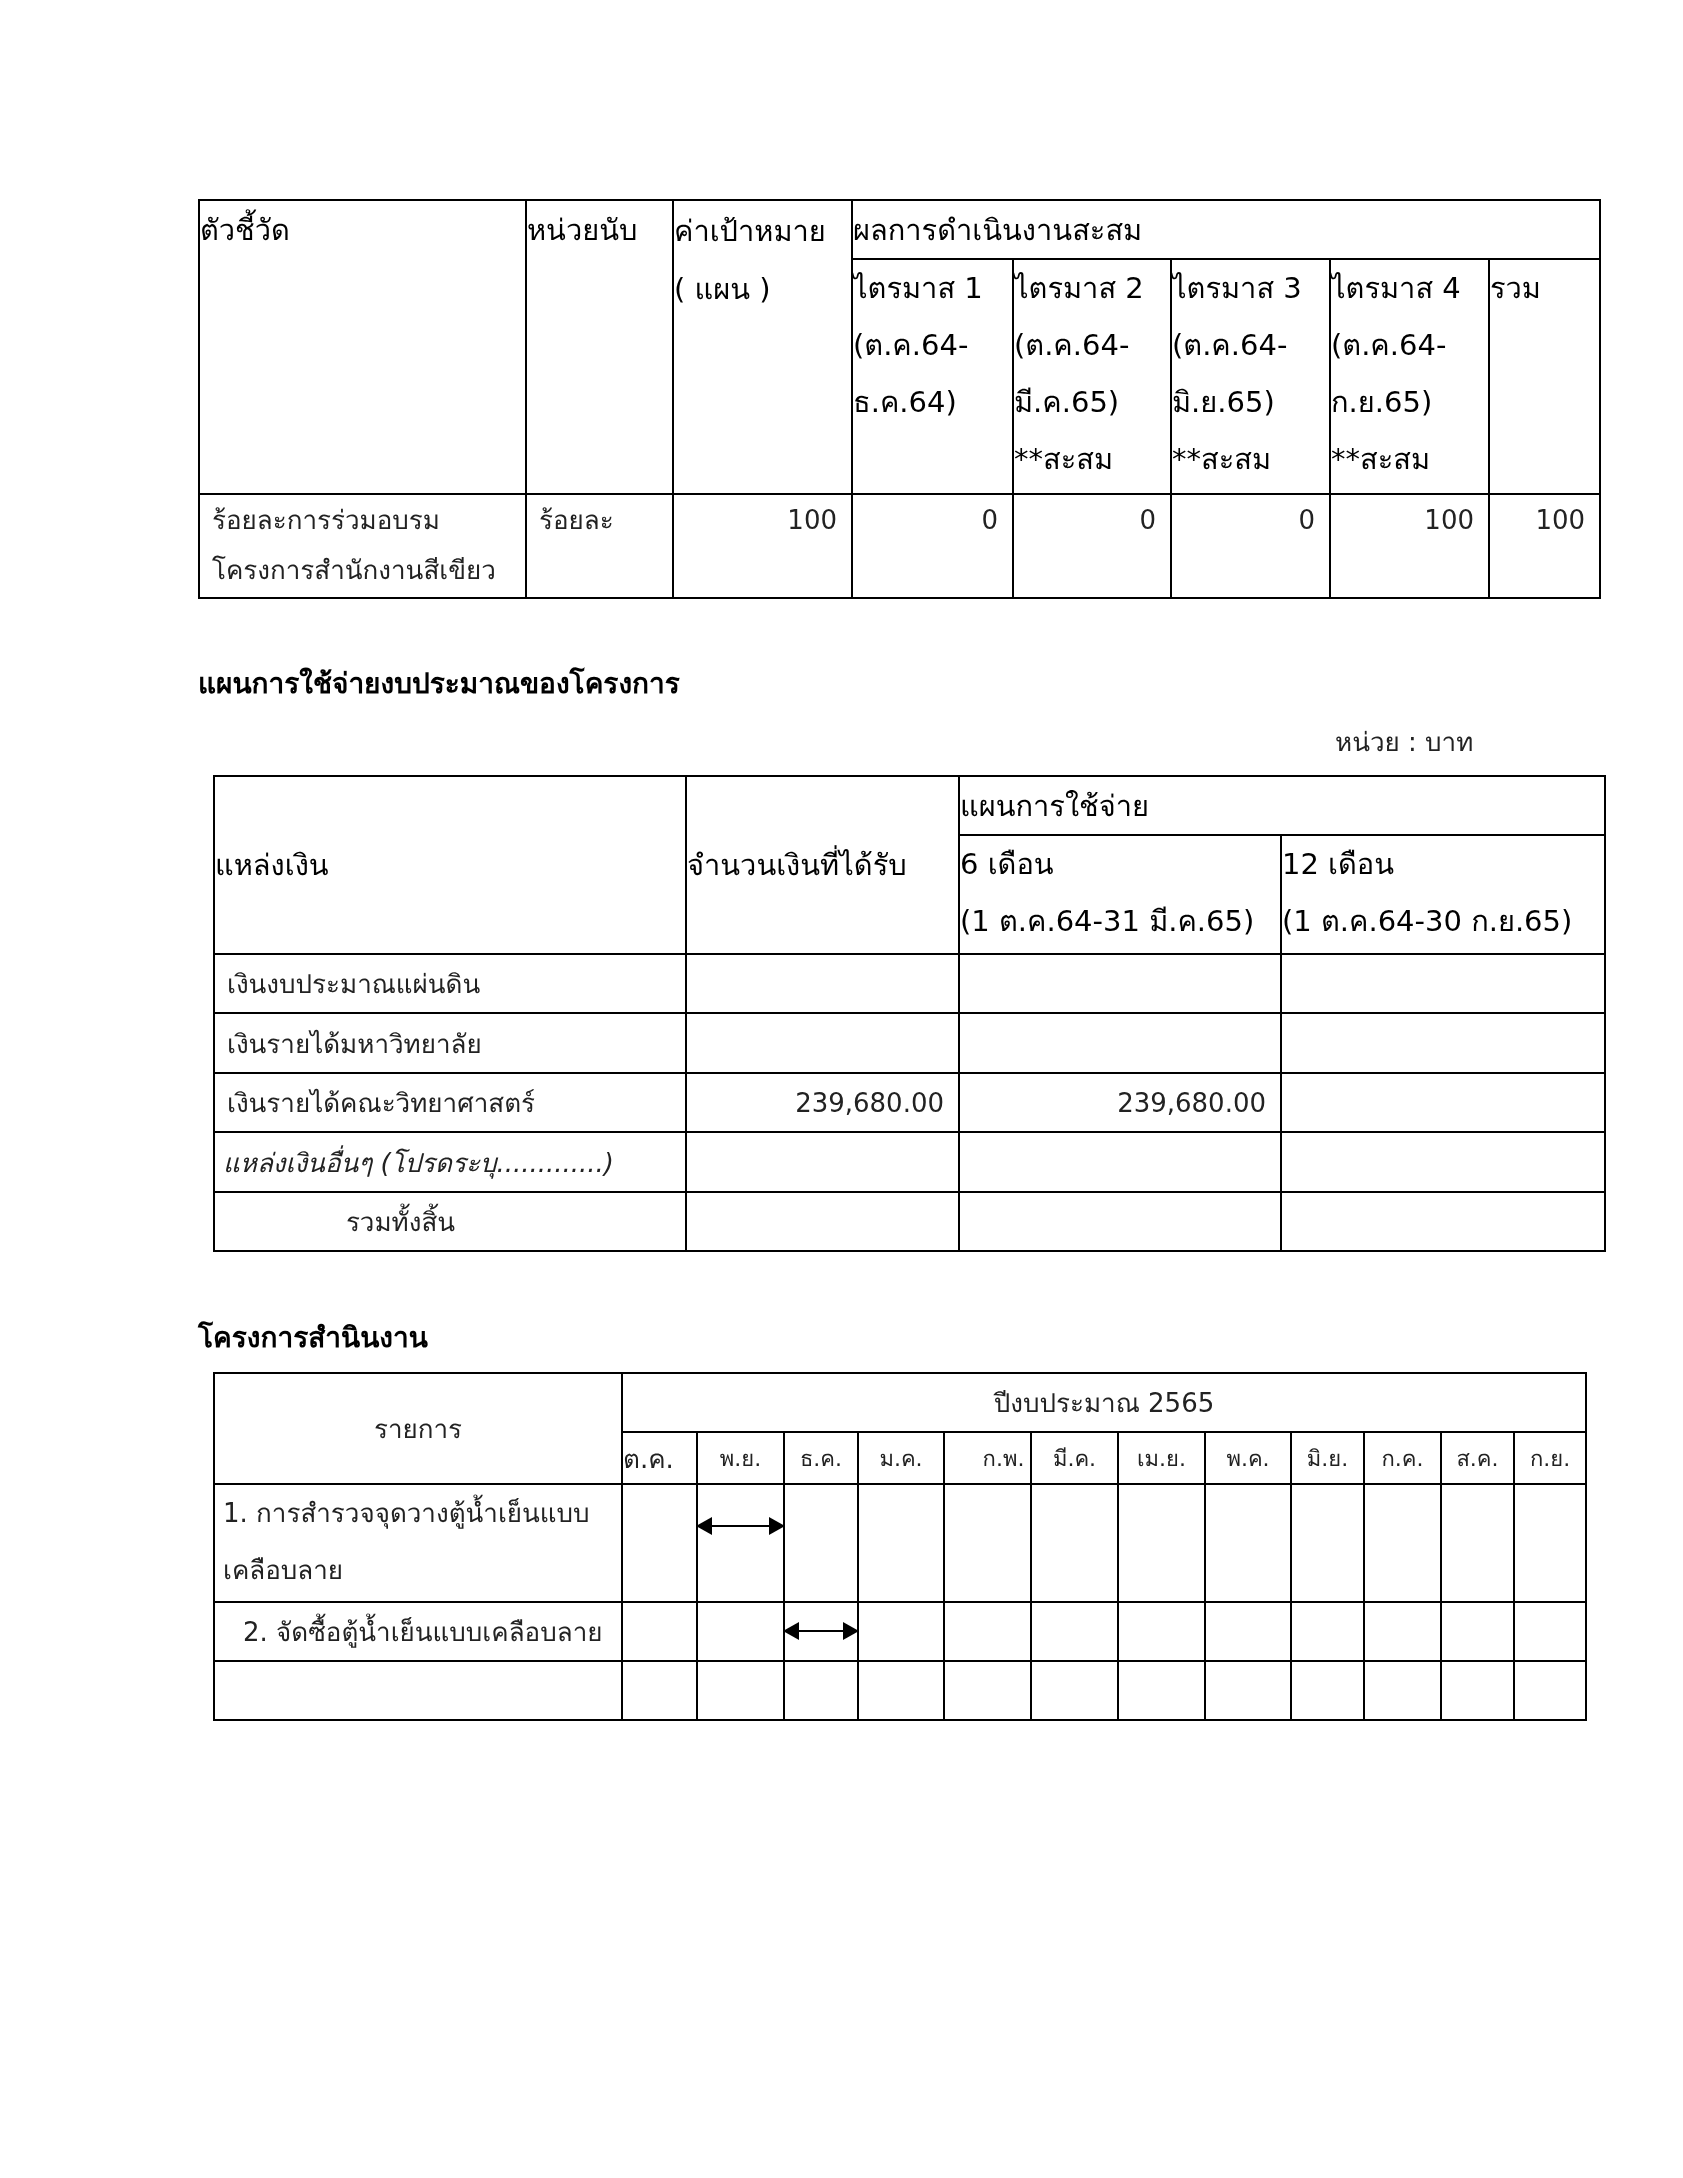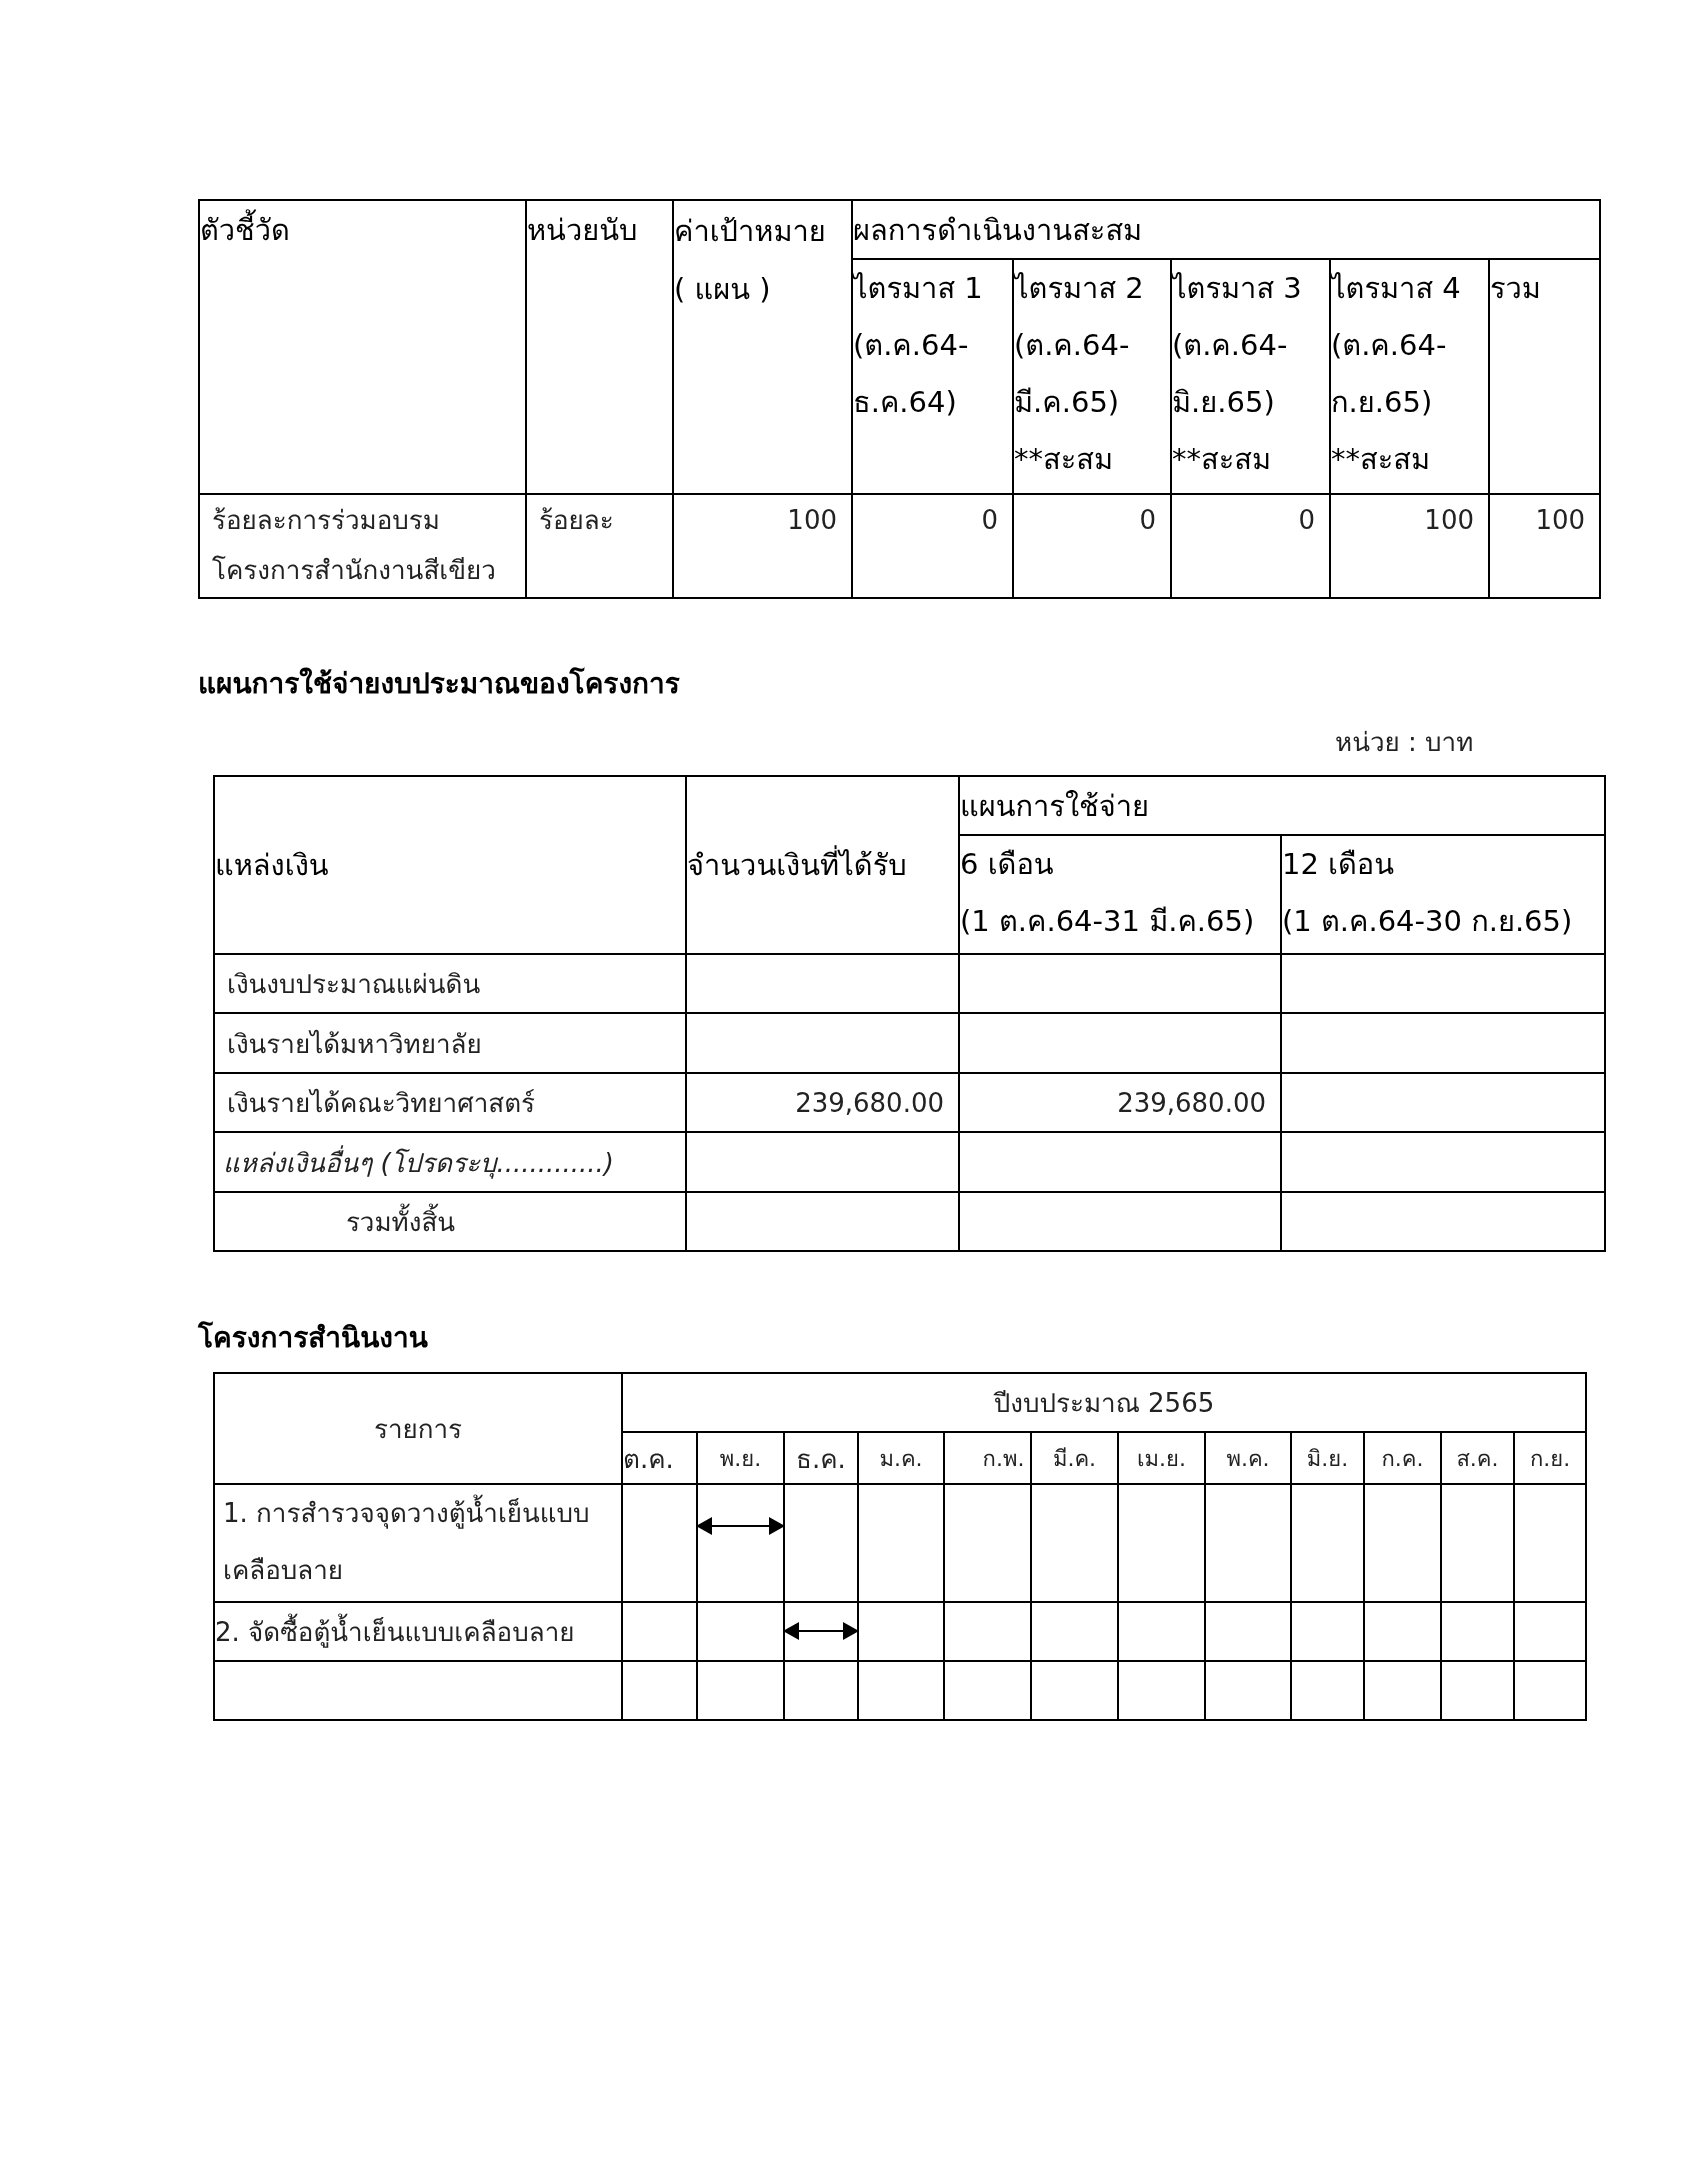--- a/index.html
+++ b/index.html
@@ -194,21 +194,21 @@
     <td rowspan="2" class="light" style="text-align:center; vertical-align:middle;">
       <span>รายการ</span>
     </td>
     <td colspan="12" class="light" style="text-align:center; vertical-align:middle;">
       <span>ปีงบประมาณ 2565</span>
     </td>
   </tr>
   <tr id="month-header-row" style="height:52px">
         <td class="light" style="text-align: left; vertical-align: middle; font-size: 26px;">ต.ค.</td>
         <td class="light" style="text-align: center; vertical-align: middle; font-size: 22px;">พ.ย.</td>
-        <td class="light" style="text-align: center; vertical-align: middle; font-size: 26px;">ธ.ค.</td>
+        <td class="light" style="text-align: center; vertical-align: middle; font-size: 22px;">ธ.ค.</td>
         <td class="light" style="text-align: center; vertical-align: middle; font-size: 22px;">ม.ค.</td>
         <td class="light" style="text-align: center; vertical-align: middle; font-size: 22px; padding-left: 32px;">ก.พ.</td>
         <td class="light" style="text-align: center; vertical-align: middle; font-size: 22px;">มี.ค.</td>
         <td class="light" style="text-align: center; vertical-align: middle; font-size: 22px;">เม.ย.</td>
         <td class="light" style="text-align: center; vertical-align: middle; font-size: 22px;">พ.ค.</td>
         <td class="light" style="text-align: center; vertical-align: middle; font-size: 22px;">มิ.ย.</td>
         <td class="light" style="text-align: center; vertical-align: middle; font-size: 22px;">ก.ค.</td>
         <td class="light" style="text-align: center; vertical-align: middle; font-size: 22px;">ส.ค.</td>
         <td class="light" style="text-align: center; vertical-align: middle; font-size: 22px; margin-top: 33px;">ก.ย.</td>
       </tr>
@@ -226,21 +226,21 @@
         <td style="position: relative;"></td>
         <td style="position: relative;"></td>
         <td style="position: relative;"></td>
         <td style="position: relative;"></td>
         <td style="position: relative;"></td>
         <td style="position: relative;"></td>
         <td style="position: relative;"></td>
         <td style="position: relative;"></td>
       </tr>
   <tr id="sched-row-1" style="height:59px">
-    <td class="light" style="padding-left:0; vertical-align:middle;">
+    <td class="light" style="padding-left:28px; vertical-align:middle;">
       <span>2. จัดซื้อตู้น้ำเย็นแบบเคลือบลาย</span>
     </td>
   <td style="position: relative;"></td>
         <td style="position: relative;"></td>
         <td style="position: relative;">
           <div class="arrow" style="left: 0px; right: 0px; top: 27px;"></div>
         </td>
         <td style="position: relative;"></td>
         <td style="position: relative;"></td>
         <td style="position: relative;"></td>

